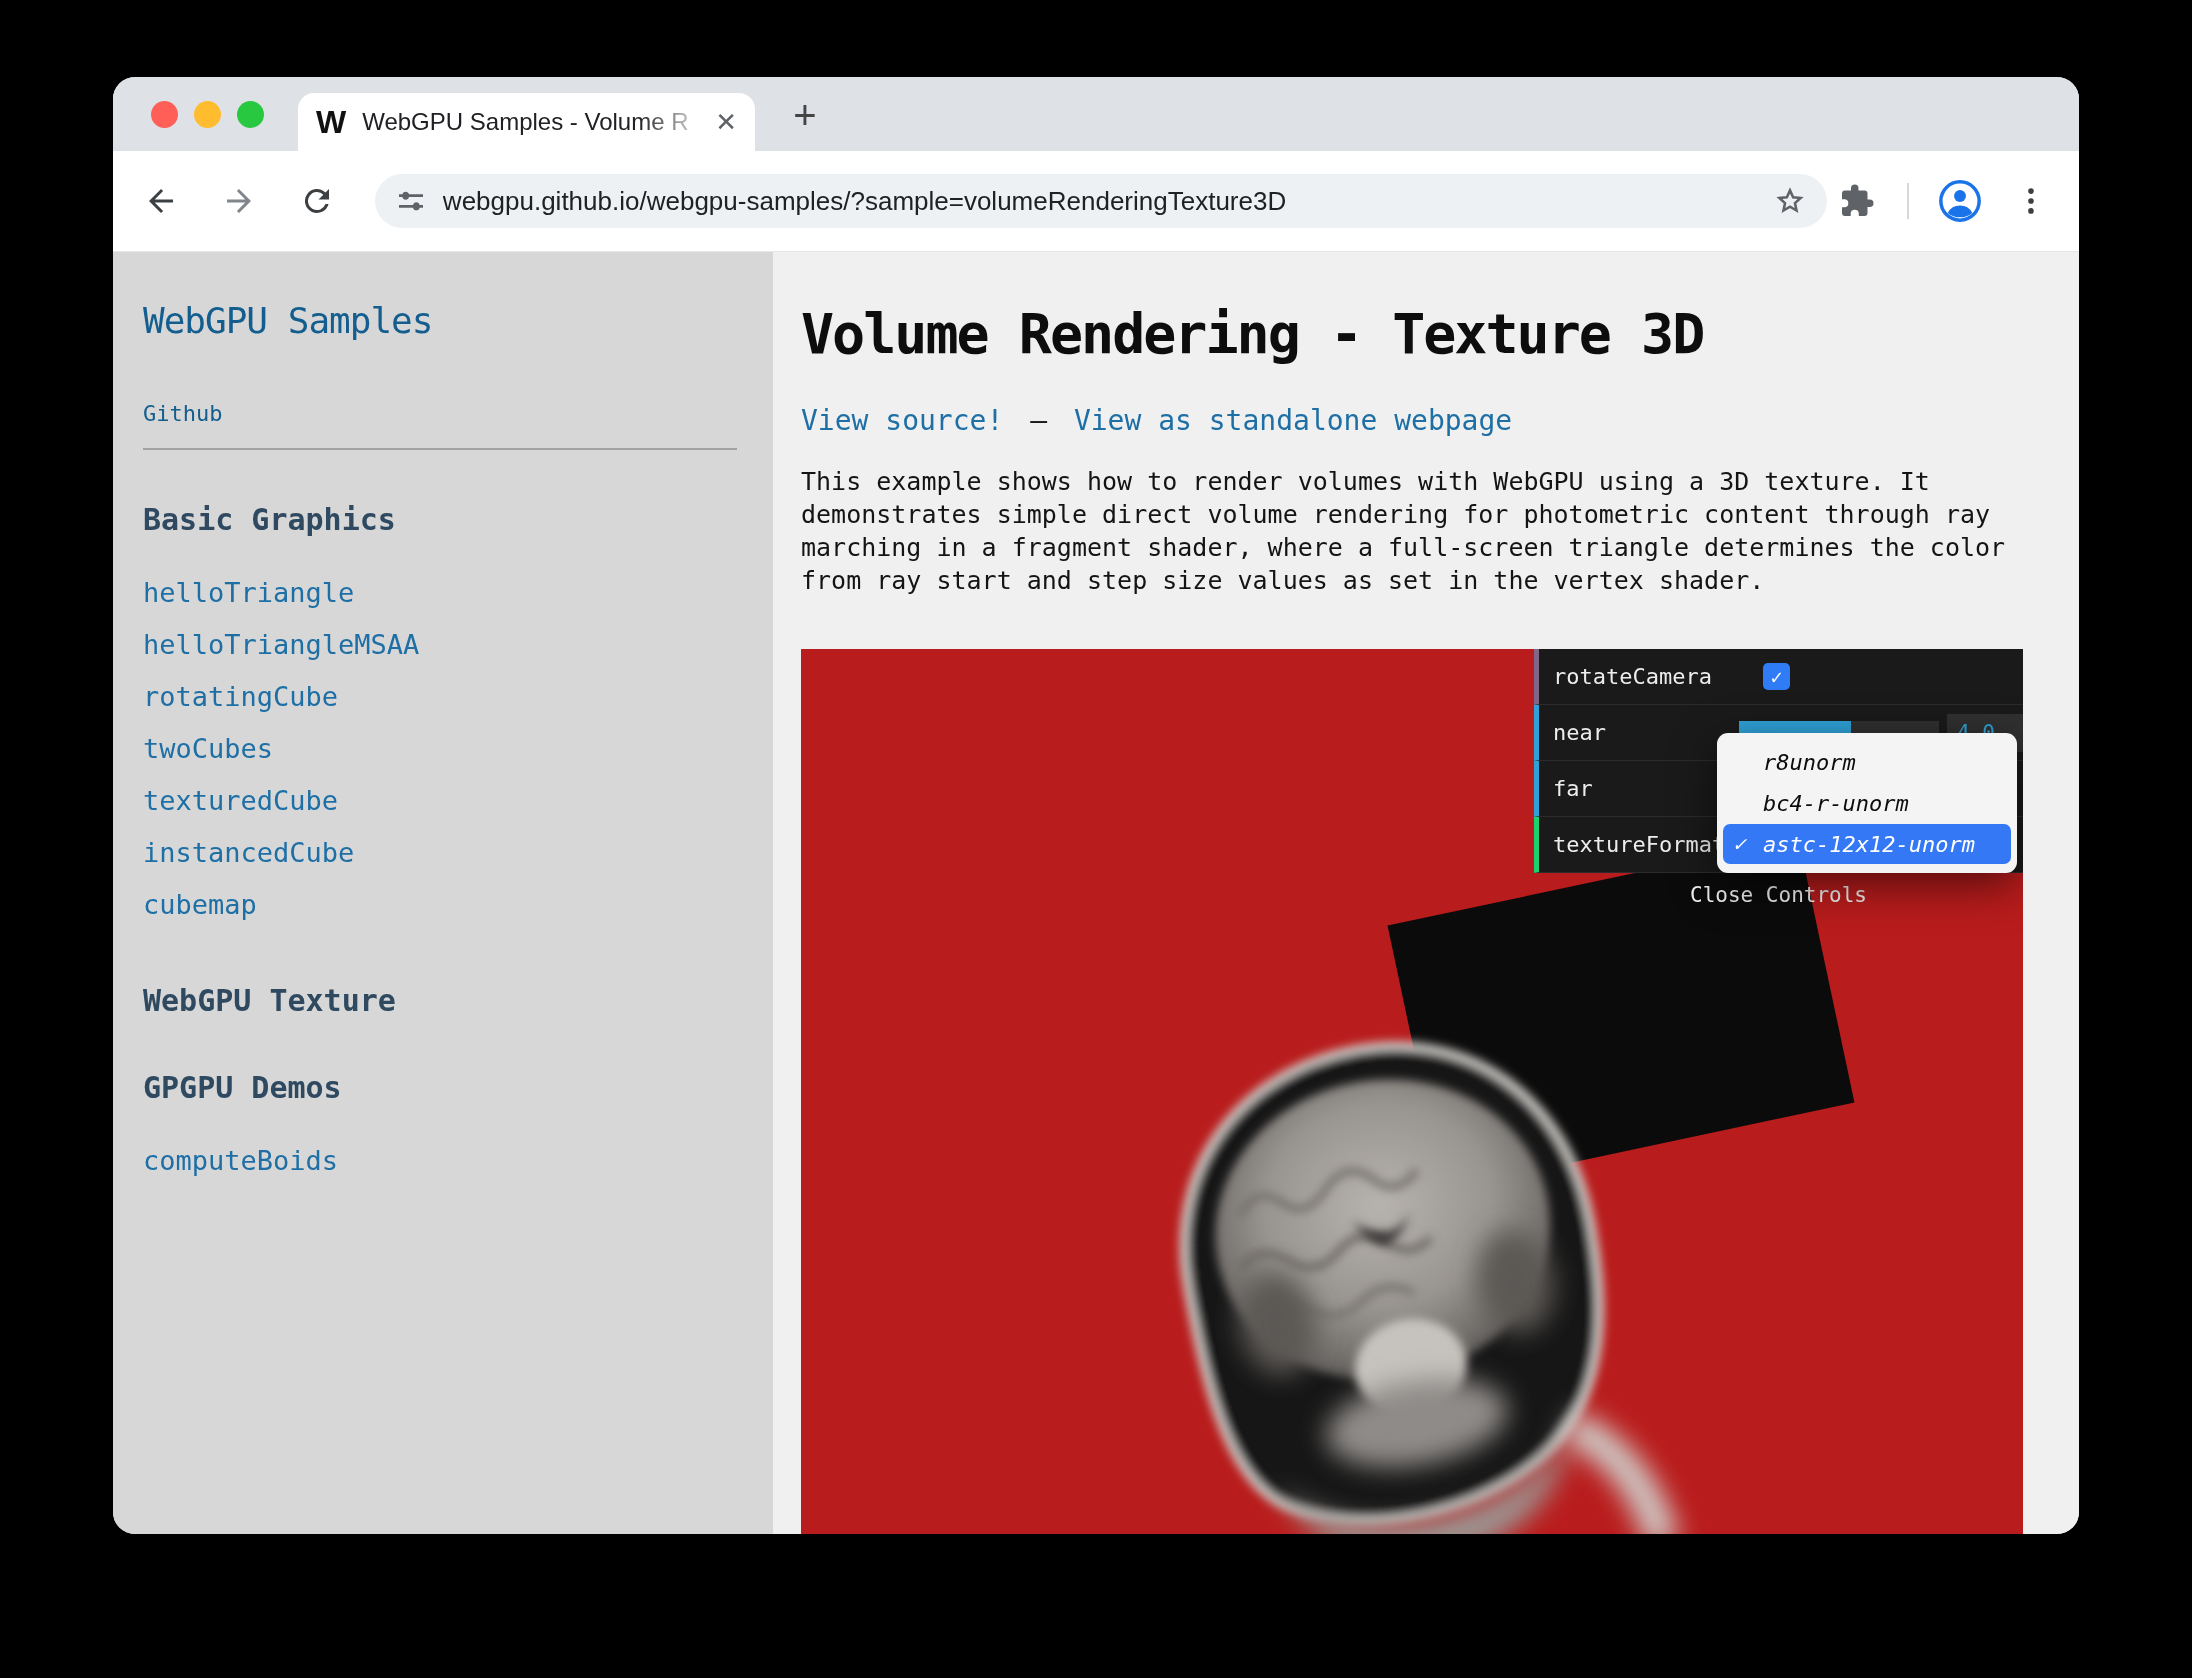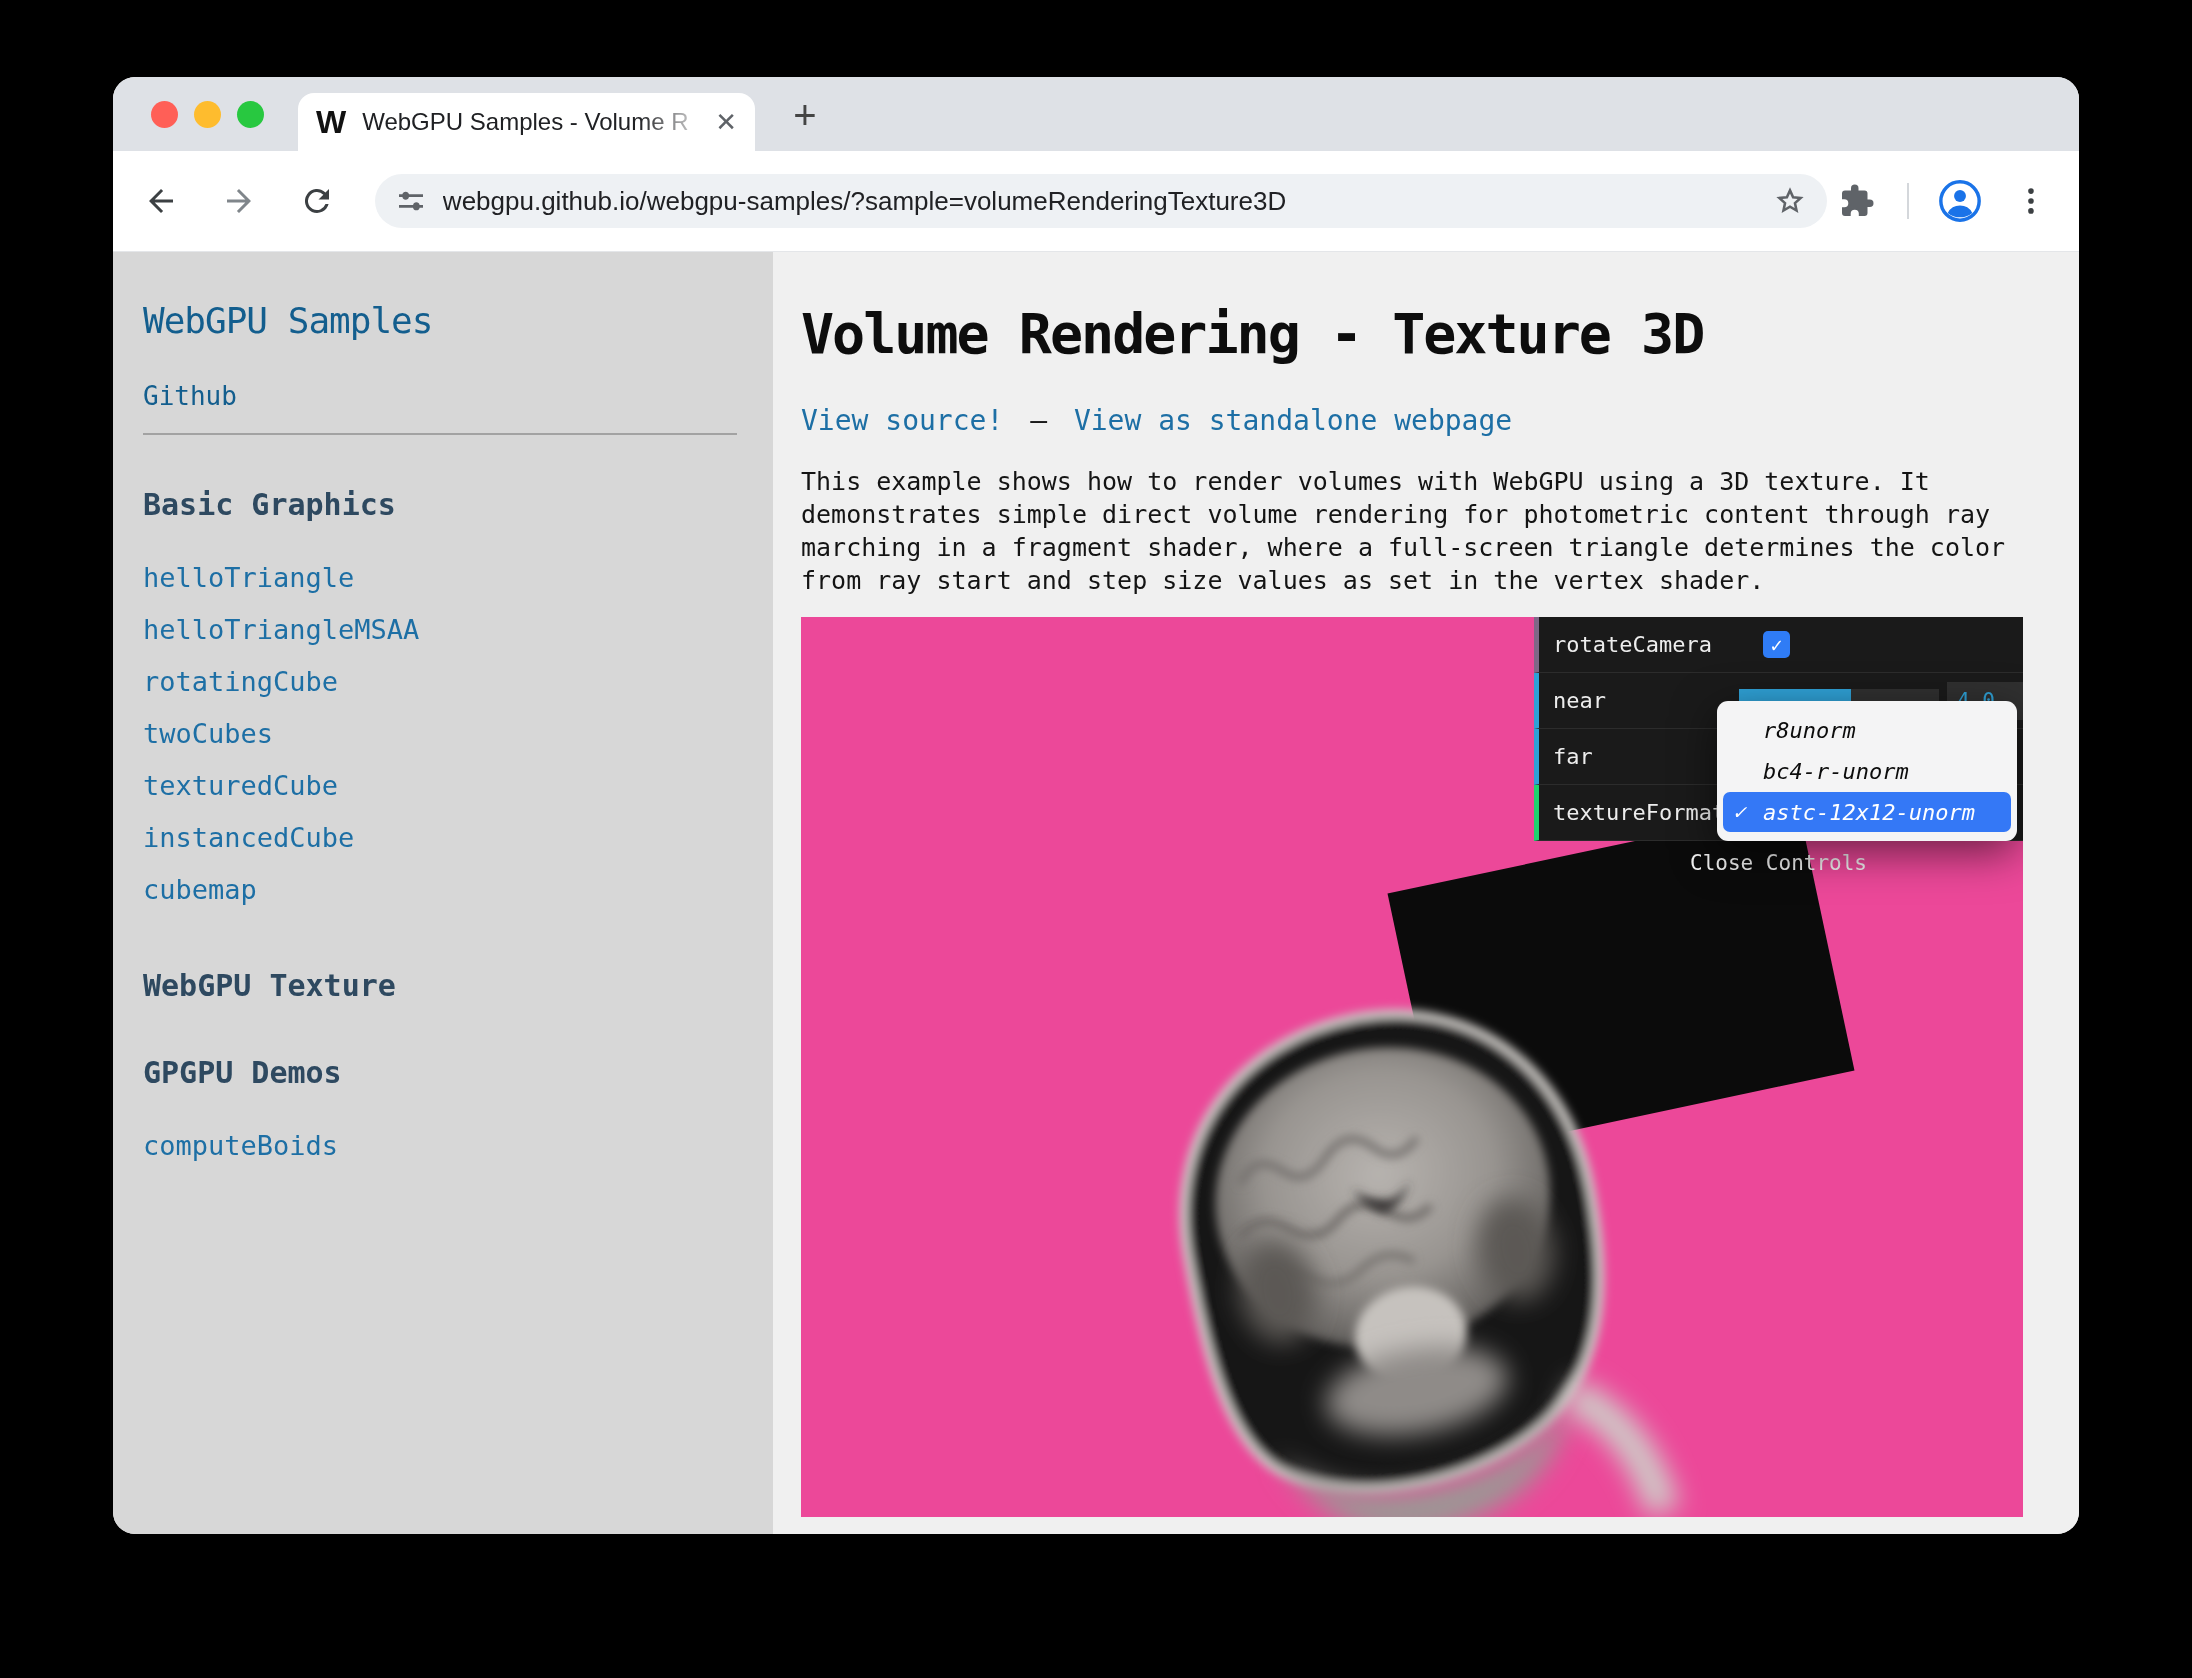--- a/index.html
+++ b/index.html
@@ -58,40 +58,40 @@
 
   
   .content{flex:1;display:flex;min-height:0}
 
   
   .sidebar{
     width:660px;flex-shrink:0;background:#d7d7d7;box-sizing:border-box;
     padding:48px 20px 10px 30px;overflow:hidden;
   }
   .sidebar-title{font-size:36px;color:var(--sidebar-title,#135e8e);letter-spacing:-1px}
-  .sidebar-github{display:inline-block;margin-top:40px;font-size:26px;color:var(--sidebar-title,#135e8e);cursor:pointer}
+  .sidebar-github{display:inline-block;margin-top:60px;font-size:22px;color:var(--sidebar-title,#135e8e);cursor:pointer}
   .side-rule{margin-top:22px;width:594px;border-top:2px solid #a2a2a2}
   .section-heading{margin-top:52px;font-size:30px;font-weight:bold;color:var(--heading,#2e4960)}
   .side-list{margin-top:30px}
   .sidebar-link{display:block;font-size:27px;line-height:52px;color:var(--link,#1d6fa5);cursor:pointer;text-decoration:none}
 
   
   .main{
     flex:1;background:#f0f0f0;box-sizing:border-box;padding:0 0 0 28px;
     overflow:hidden;position:relative;
   }
   .main-title{margin-top:50px;font-size:55px;font-weight:bold;color:#0d0d0d;letter-spacing:-2px}
   .links-row{margin-top:38px;font-size:28px}
   .page-link{color:var(--link,#1d6fa5);cursor:pointer}
   .link-sep{color:#1a1a1a;margin:0 10px}
   .description{margin-top:28px;font-size:25px;line-height:33px;color:#141414;width:1250px}
 
   
   .canvas{
-    position:relative;margin-top:20px;width:1222px;height:900px;background:#ec4899;overflow:hidden;
+    position:relative;margin-top:52px;width:1222px;height:900px;background:#b91c1c;overflow:hidden;
   }
   .brain-svg{position:absolute;left:0;top:0}
 
   
   .gui{position:absolute;top:0;right:0;width:489px;z-index:2}
   .gui-row{
     height:56px;background:#1a1a1a;border-bottom:1px solid #2c2c2c;
     display:flex;align-items:center;box-sizing:border-box;border-left:5px solid #444;
   }
   .gui-row.boolean-row{border-left-color:var(--gui-boolean-border,#806787)}

